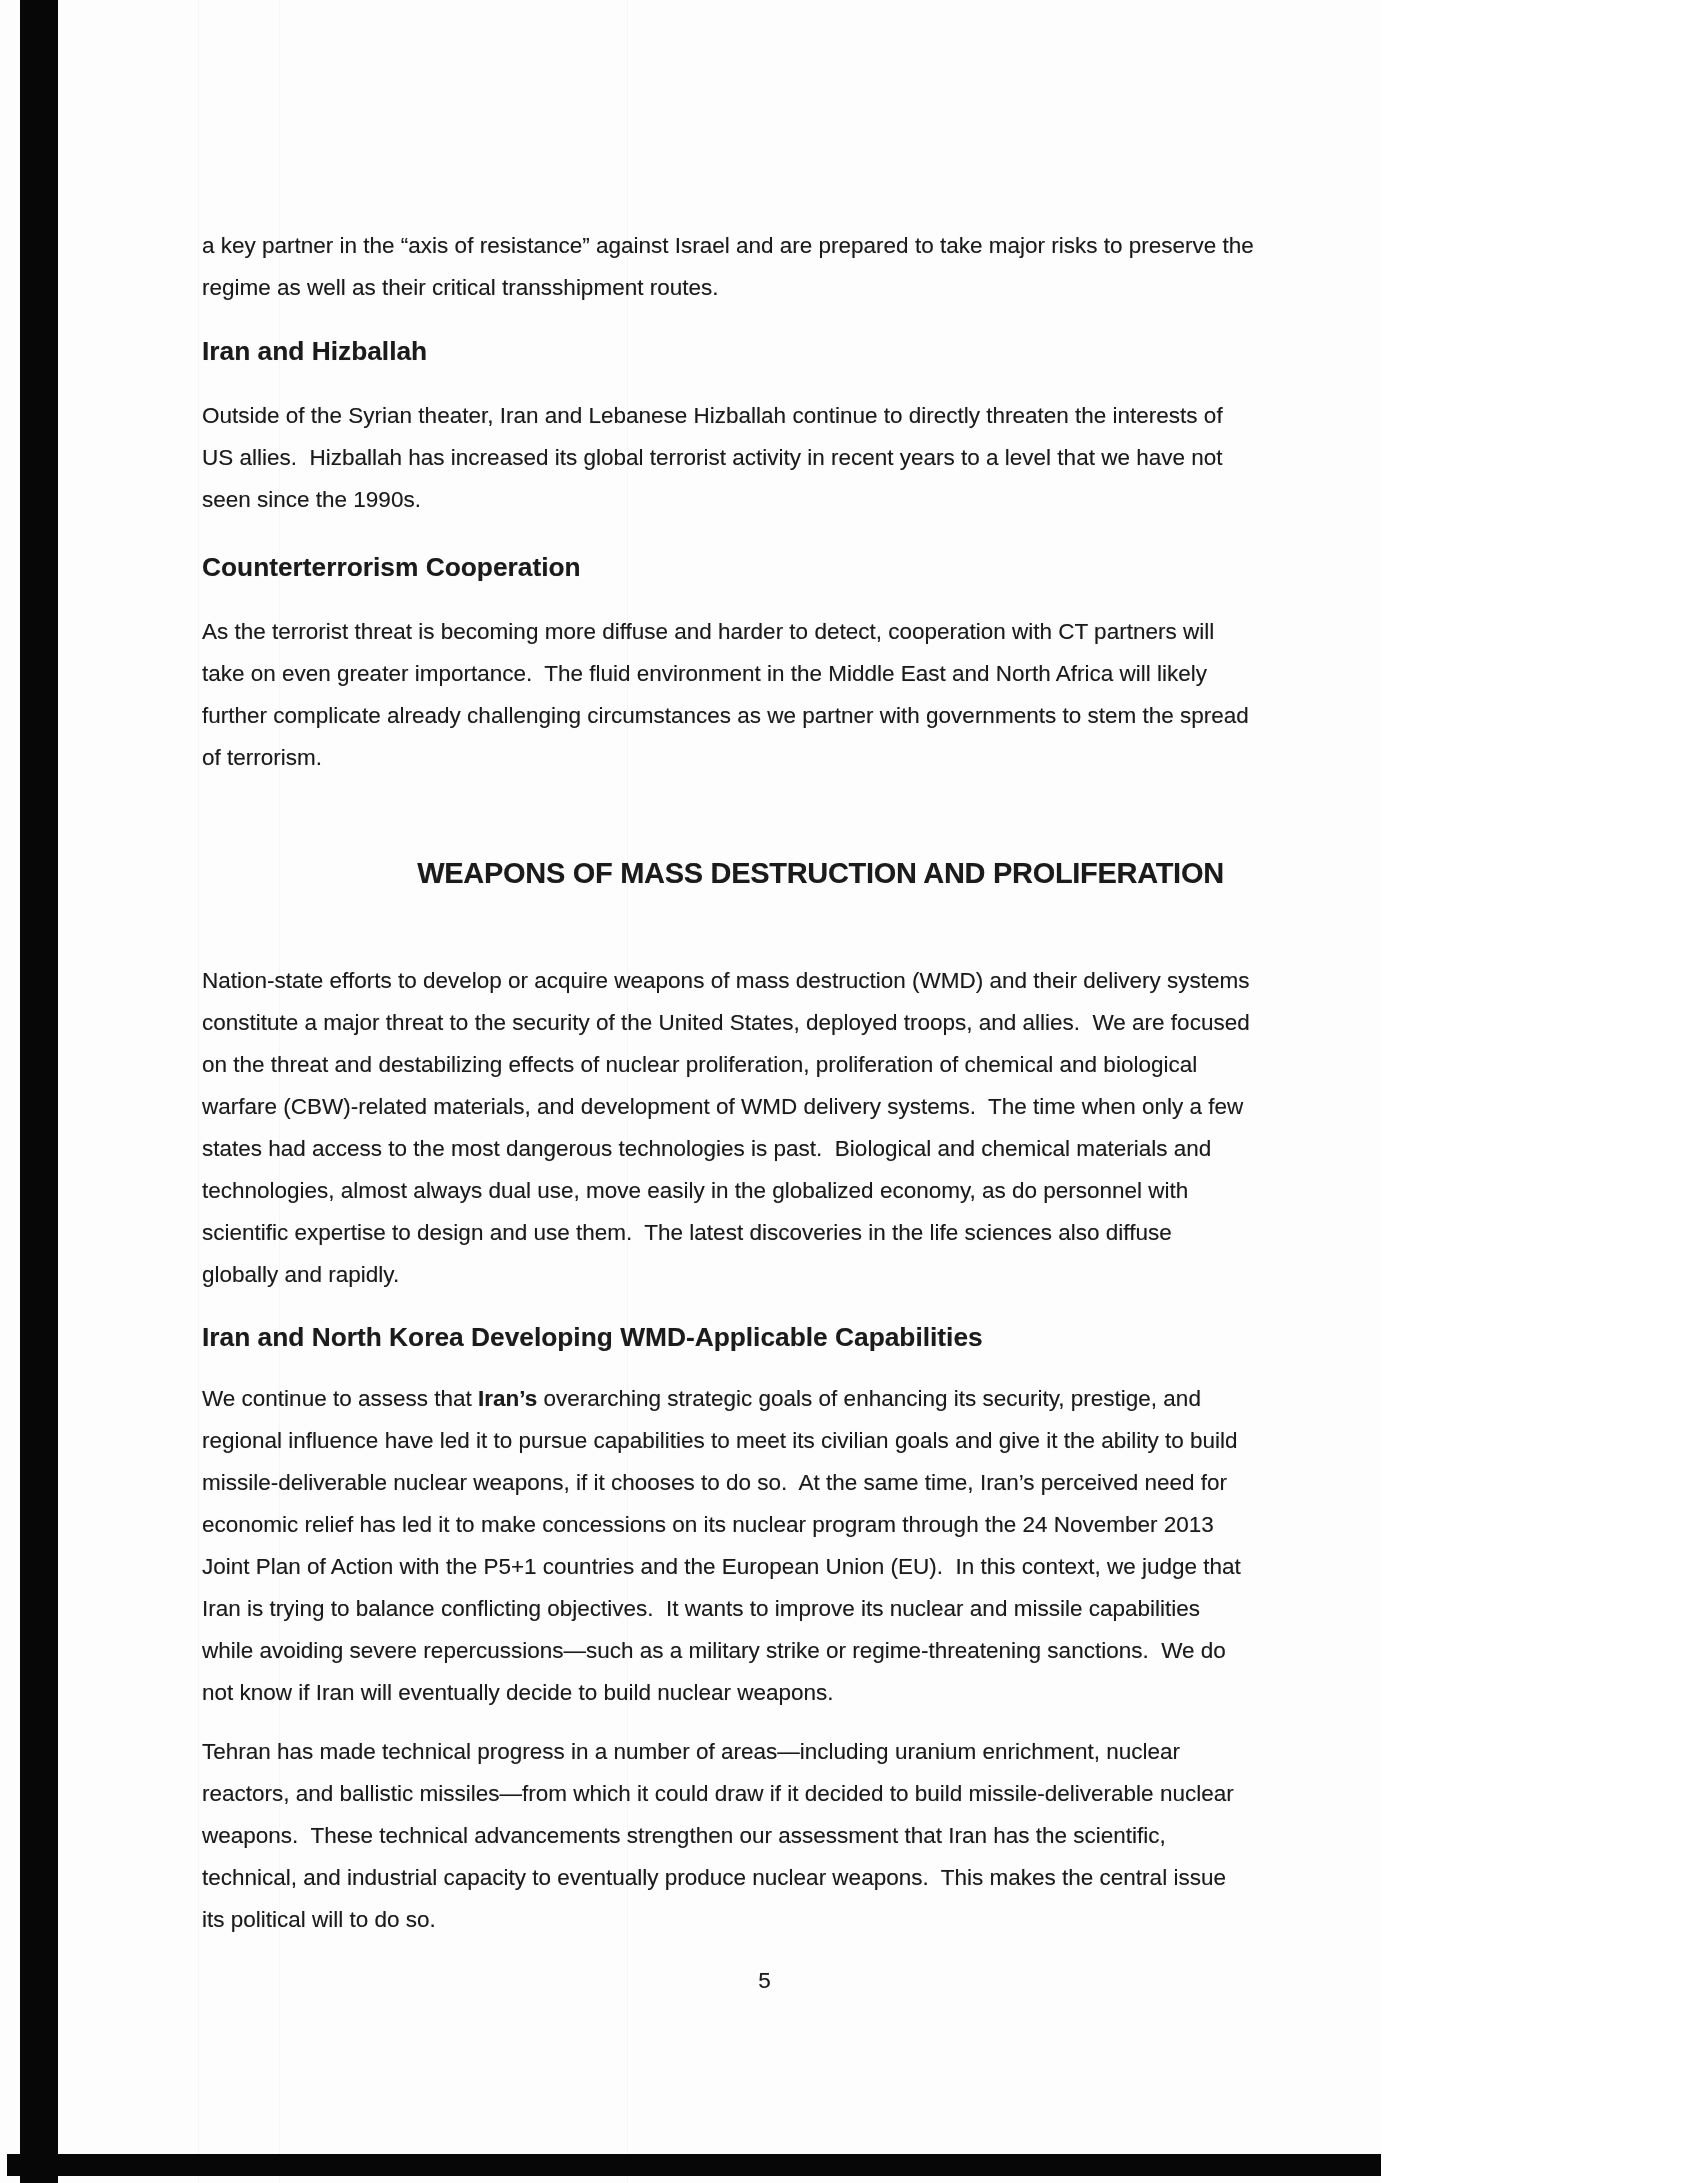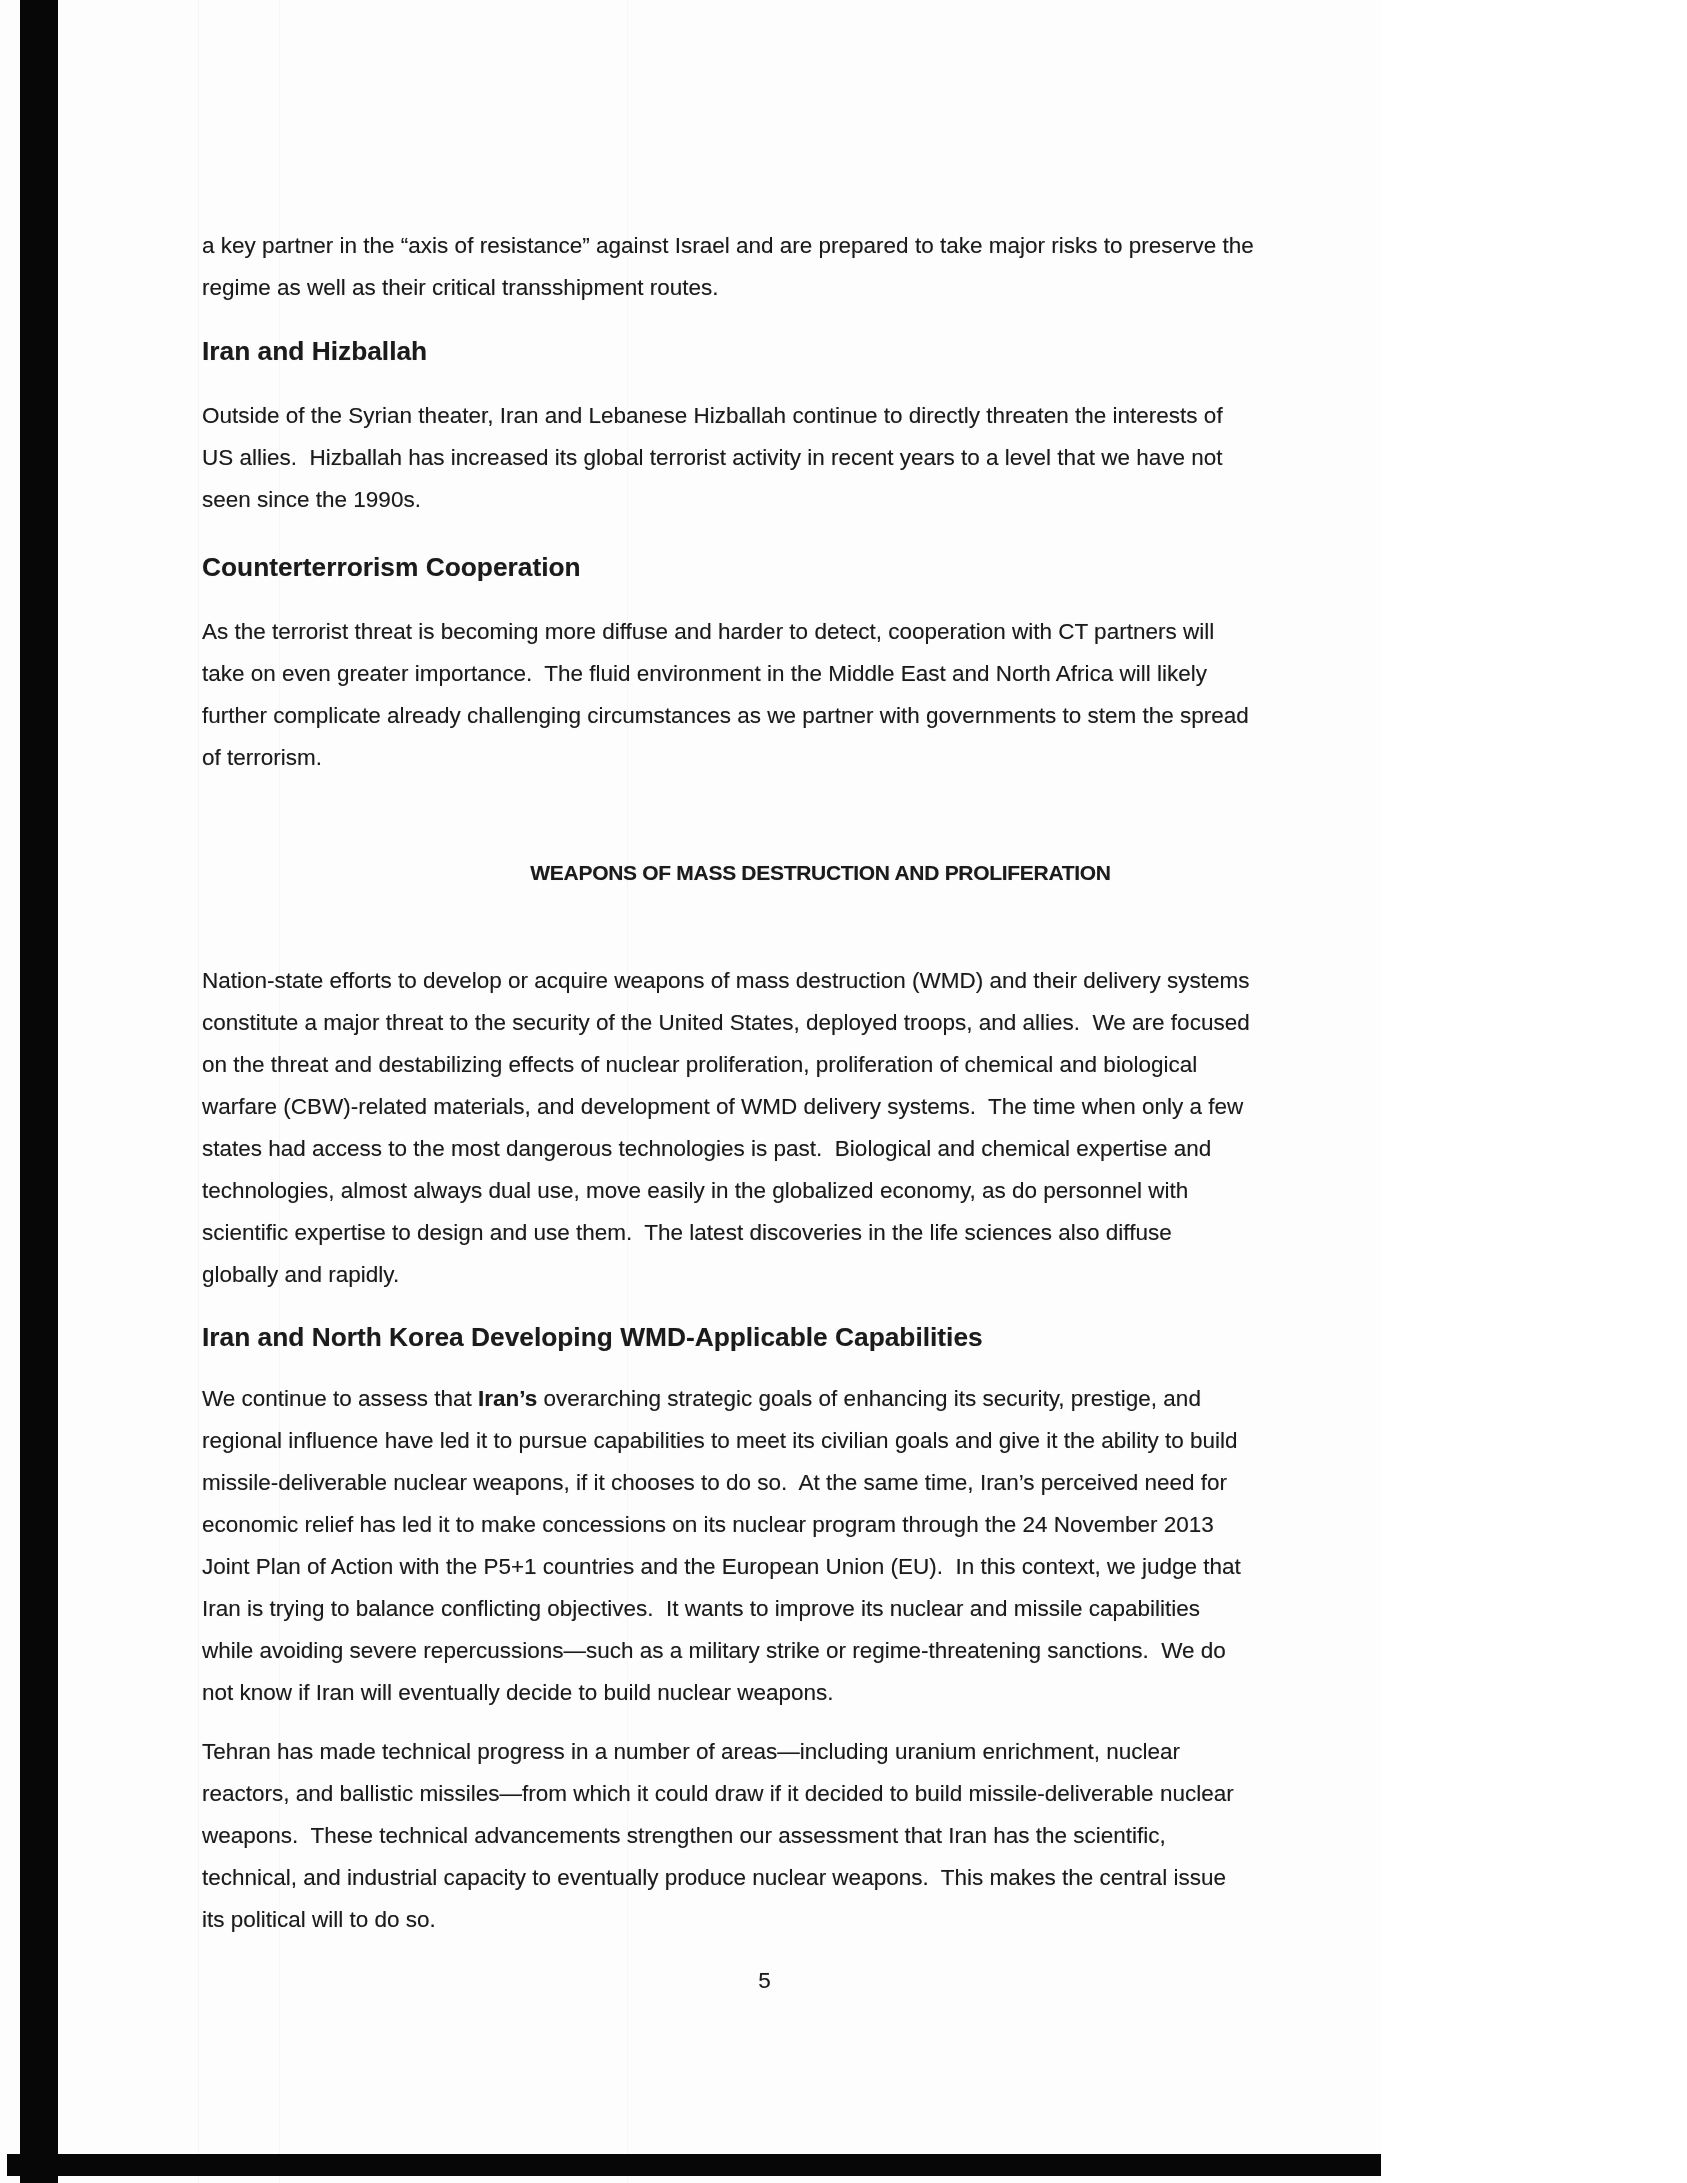--- a/index.html
+++ b/index.html
@@ -42,21 +42,21 @@
   .heading { font-weight: bold; }
   .para, .heading { margin: 0; }
   .p-continued        { margin-top: 225px; }
   .h-iran-hizballah   { margin-top: 20.5px; }
   .p-iran-hizballah   { margin-top: 23px; }
   .h-counterterrorism { margin-top: 25px; }
   .p-counterterrorism { margin-top: 23px; }
   .section-title {
     margin: 71px 0 10px 0;
     height: 46px; line-height: 46px;
-    font-size: 21px; font-weight: bold;
+    font-size: 29px; font-weight: bold;
     letter-spacing: -0.3px;
     text-align: center;
     white-space: pre;
   }
   .p-wmd              { margin-top: 64px; }
   .h-wmd-capabilities { margin-top: 20px; }
   .p-iran-goals       { margin-top: 20px; }
   .p-tehran           { margin-top: 17px; }
   .page-number {
     position: absolute; left: 202px; top: 1960px;
@@ -101,21 +101,21 @@
         <div class="ln">of terrorism.</div>
       </div>
 
     <h1 class="section-title">WEAPONS OF MASS DESTRUCTION AND PROLIFERATION</h1>
 
     <div class="para p-wmd">
         <div class="ln">Nation-state efforts to develop or acquire weapons of mass destruction (WMD) and their delivery systems</div>
         <div class="ln">constitute a major threat to the security of the United States, deployed troops, and allies.  We are focused</div>
         <div class="ln">on the threat and destabilizing effects of nuclear proliferation, proliferation of chemical and biological</div>
         <div class="ln">warfare (CBW)-related materials, and development of WMD delivery systems.  The time when only a few</div>
-        <div class="ln">states had access to the most dangerous technologies is past.  Biological and chemical expertise and</div>
+        <div class="ln">states had access to the most dangerous technologies is past.  Biological and chemical materials and</div>
         <div class="ln">technologies, almost always dual use, move easily in the globalized economy, as do personnel with</div>
         <div class="ln">scientific expertise to design and use them.  The latest discoveries in the life sciences also diffuse</div>
         <div class="ln">globally and rapidly.</div>
       </div>
 
     <h3 class="heading ln h-wmd-capabilities">Iran and North Korea Developing WMD-Applicable Capabilities</h3>
 
     <div class="para p-iran-goals">
       <div class="ln"><span>We continue to assess that </span><strong>Iran’s</strong><span> overarching strategic goals of enhancing its security, prestige, and</span></div>
       <div>

